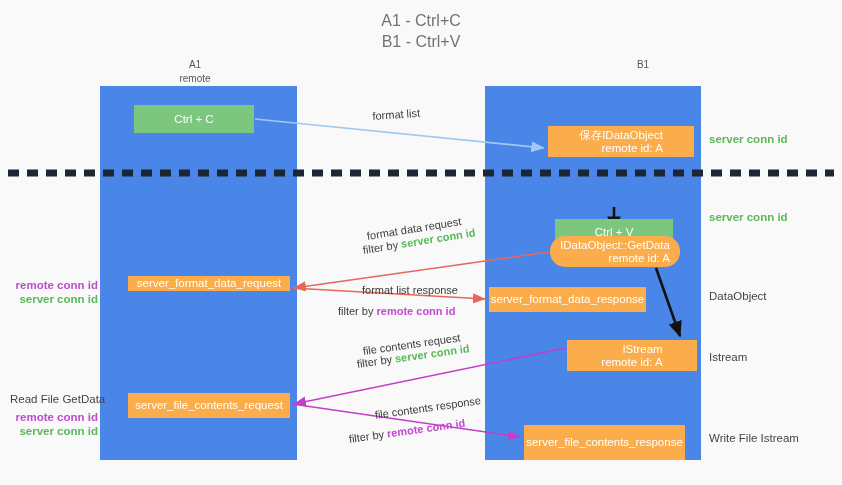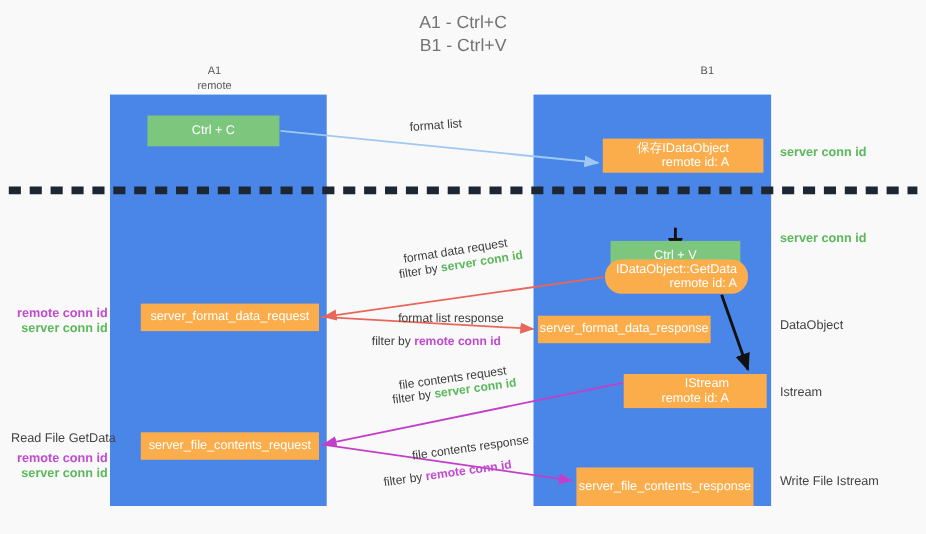--- a/index.html
+++ b/index.html
@@ -38,21 +38,21 @@
     text-align:right;color:#ffffff;font-size:11.5px;line-height:13px;
   }
   .green{background:#7dc67d;}
   .orange{background:#fbad4b;}
 
   #box-ctrlc{left:134px;top:105px;width:120px;height:28px;}
   #box-ctrlv{left:555px;top:180px;width:118px;height:26px;margin-top:39px;}
   #box-idataobject{left:548px;top:126px;width:146px;height:31px;}
   #box-getdata{left:550px;top:236px;width:130px;height:31px;border-radius:15px;}
   #box-istream{left:567px;top:340px;width:130px;height:31px;}
-  #box-sfdreq{left:128px;top:276px;width:162px;height:25px;}
+  #box-sfdreq{left:128px;top:276px;width:162px;height:15px;}
   #box-sfdresp{left:489px;top:287px;width:157px;height:25px;}
   #box-sfcreq{left:128px;top:393px;width:162px;height:25px;}
   #box-sfcresp{left:524px;top:425px;width:161px;height:35px;}
 
   
   .side{font-size:11.5px;line-height:14px;}
   .green-txt{color:#5bb85b;font-weight:bold;}
   .purple-txt{color:#c04bd0;font-weight:bold;}
   .plain{color:#444;}
 

